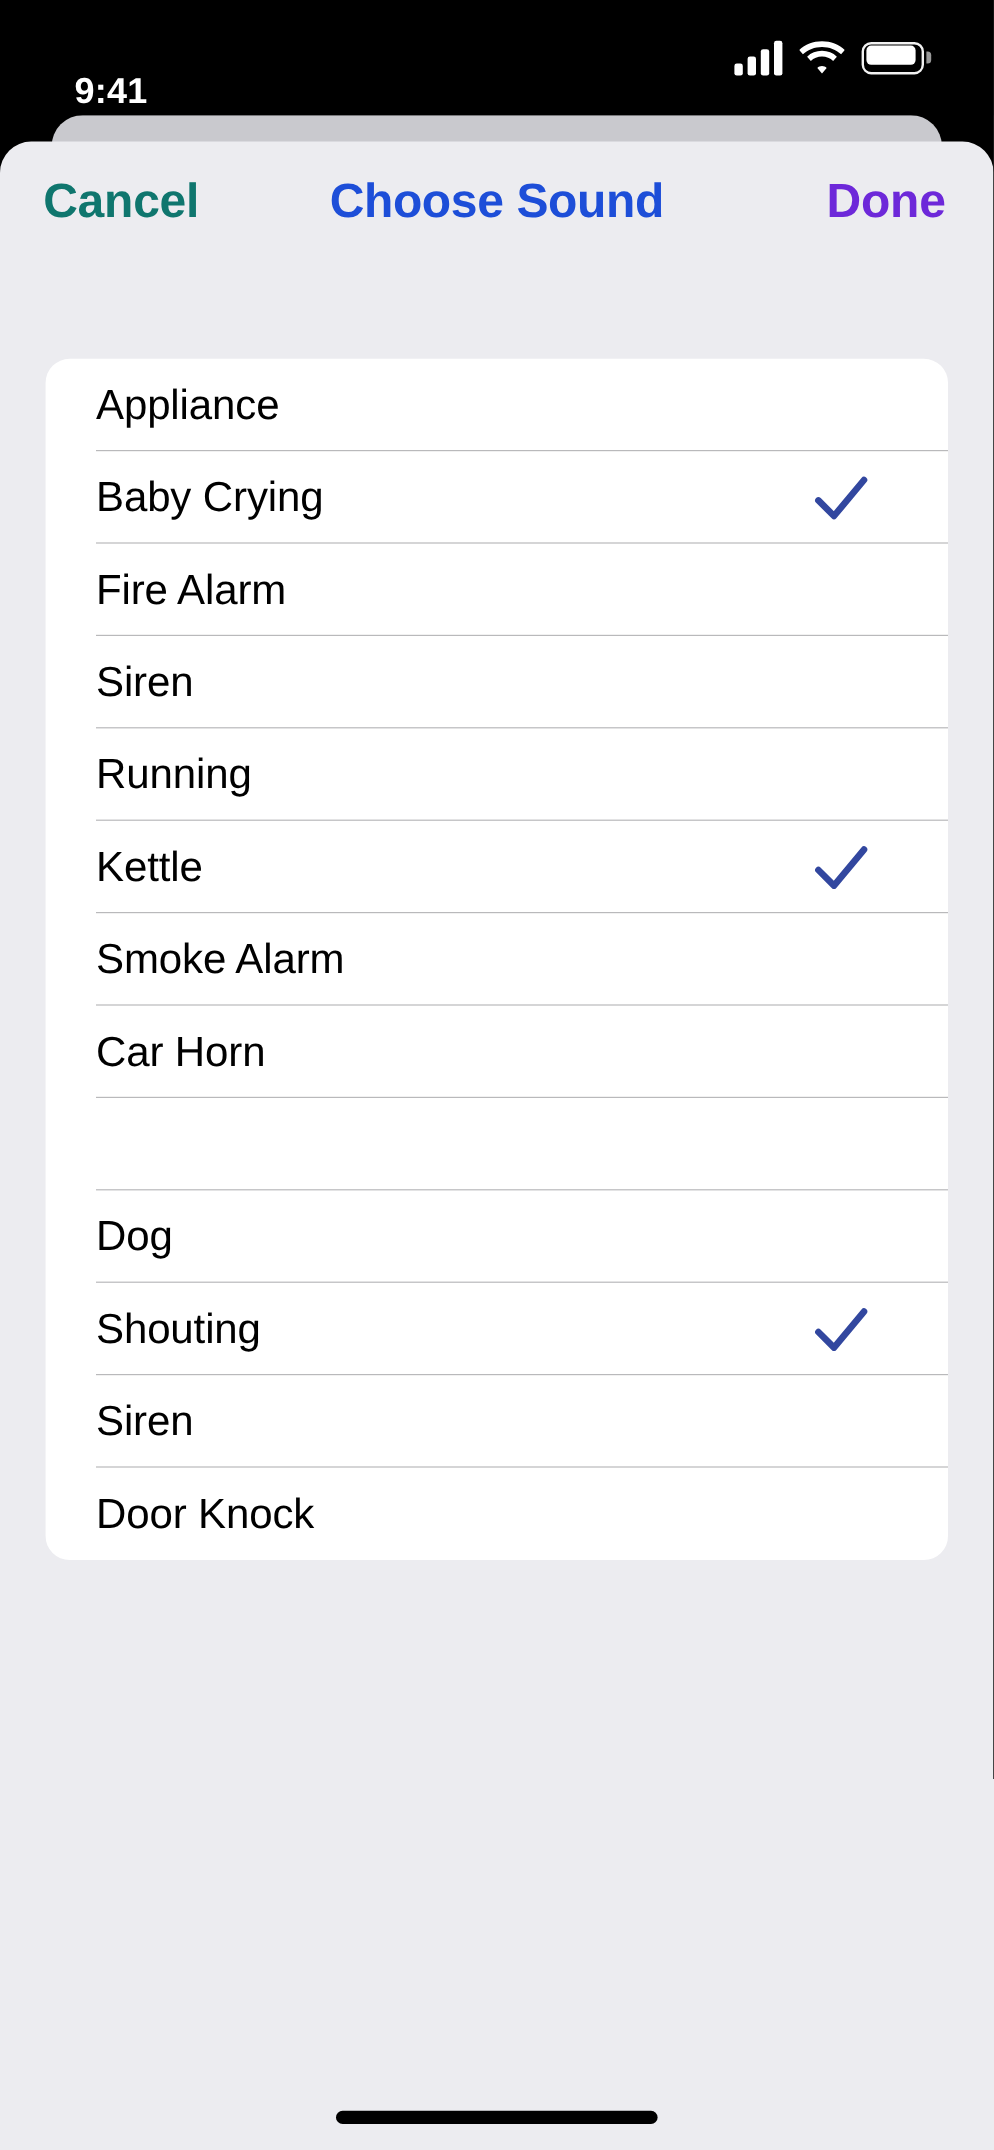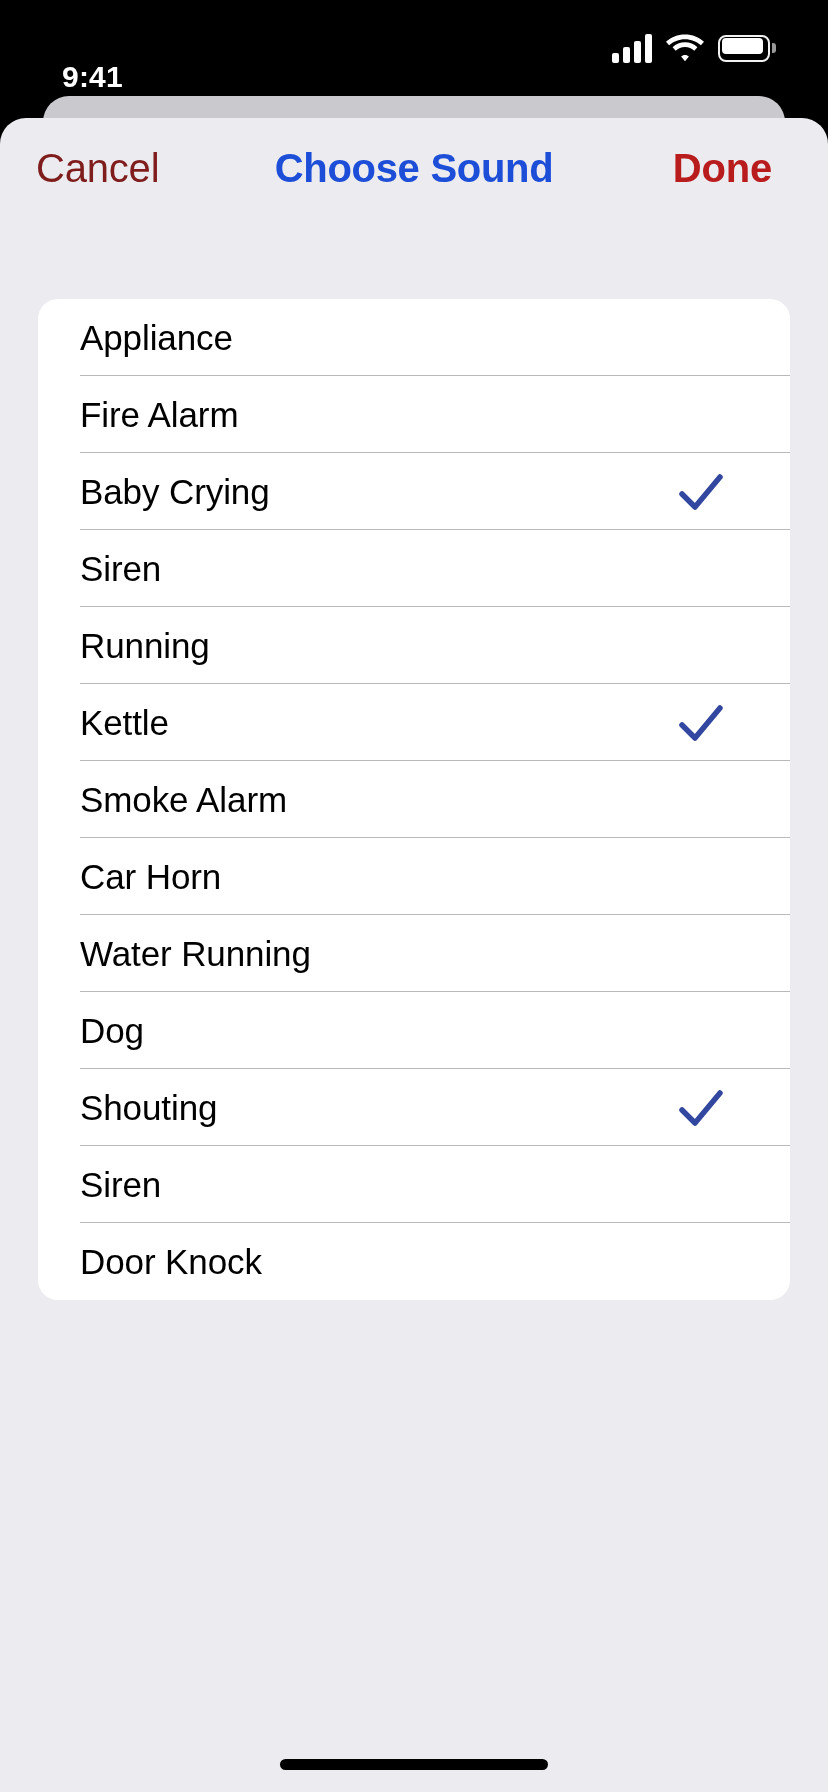--- a/index.html
+++ b/index.html
@@ -81,37 +81,37 @@
     overflow:hidden;
   }
 
   
   #nav-bar {
     position:absolute;
     left:0; top:0; width:828px; height:108px;
   }
   #cancel-button {
     position:absolute; left:36px; top:28px;
-    font-size:40px; font-weight:400;
-    color:#7f1d1d;
+    font-size:40px; font-weight:700;
+    color:#0f766e;
     letter-spacing:-0.2px;
     background:none; border:none;
     font-family:"Liberation Sans", sans-serif;
     cursor:pointer;
   }
   #nav-title {
     position:absolute; left:0; top:28px;
     width:828px; text-align:center;
     font-size:40px; font-weight:700;
     color:#1d4ed8; letter-spacing:-0.3px;
   }
   #done-button {
-    position:absolute; right:56px; top:28px;
+    position:absolute; right:40px; top:28px;
     font-size:40px; font-weight:700;
-    color:#b91c1c;
+    color:#6d28d9;
     letter-spacing:-0.2px;
     background:none; border:none;
     font-family:"Liberation Sans", sans-serif;
     cursor:pointer;
   }
 
   
   #sound-list-card {
     position:absolute;
     left:38px; top:181px;
@@ -203,34 +203,34 @@
 
     <div id="sound-list-card">
         <div class="sound-row">
           <span class="row-label">Appliance</span>
           <svg class="check-icon hidden" viewBox="0 0 46 46">
             <path d="M4 25 L17 38 L42 8" fill="none" stroke="#32479f" stroke-width="5.5" stroke-linecap="round" stroke-linejoin="round"></path>
           </svg>
           <span class="row-sep" style="background: rgb(185, 185, 187);"></span>
         </div>
         <div class="sound-row">
-          <span class="row-label">Fire Alarm</span>
-          <svg class="check-icon hidden" viewBox="0 0 46 46">
-            <path d="M4 25 L17 38 L42 8" fill="none" stroke="#32479f" stroke-width="5.5" stroke-linecap="round" stroke-linejoin="round"></path>
-          </svg>
-          <span class="row-sep" style="background: rgb(185, 185, 187);"></span>
-        </div>
-        <div class="sound-row">
           <span class="row-label">Baby Crying</span>
           <svg class="check-icon" viewBox="0 0 46 46">
             <path d="M4 25 L17 38 L42 8" fill="none" stroke="#32479f" stroke-width="5.5" stroke-linecap="round" stroke-linejoin="round"></path>
           </svg>
           <span class="row-sep" style="background: rgb(185, 185, 187);"></span>
         </div>
         <div class="sound-row">
+          <span class="row-label">Fire Alarm</span>
+          <svg class="check-icon hidden" viewBox="0 0 46 46">
+            <path d="M4 25 L17 38 L42 8" fill="none" stroke="#32479f" stroke-width="5.5" stroke-linecap="round" stroke-linejoin="round"></path>
+          </svg>
+          <span class="row-sep" style="background: rgb(185, 185, 187);"></span>
+        </div>
+        <div class="sound-row">
           <span class="row-label">Siren</span>
           <svg class="check-icon hidden" viewBox="0 0 46 46">
             <path d="M4 25 L17 38 L42 8" fill="none" stroke="#32479f" stroke-width="5.5" stroke-linecap="round" stroke-linejoin="round"></path>
           </svg>
           <span class="row-sep" style="background: rgb(185, 185, 187);"></span>
         </div>
         <div class="sound-row">
           <span class="row-label">Running</span>
           <svg class="check-icon hidden" viewBox="0 0 46 46">
             <path d="M4 25 L17 38 L42 8" fill="none" stroke="#32479f" stroke-width="5.5" stroke-linecap="round" stroke-linejoin="round"></path>
@@ -252,21 +252,20 @@
           <span class="row-sep" style="background: rgb(185, 185, 187);"></span>
         </div>
         <div class="sound-row">
           <span class="row-label">Car Horn</span>
           <svg class="check-icon hidden" viewBox="0 0 46 46">
             <path d="M4 25 L17 38 L42 8" fill="none" stroke="#32479f" stroke-width="5.5" stroke-linecap="round" stroke-linejoin="round"></path>
           </svg>
           <span class="row-sep" style="background: rgb(185, 185, 187);"></span>
         </div>
         <div class="sound-row">
-          <span class="row-label">Water Running</span>
           <svg class="check-icon hidden" viewBox="0 0 46 46">
             <path d="M4 25 L17 38 L42 8" fill="none" stroke="#32479f" stroke-width="5.5" stroke-linecap="round" stroke-linejoin="round"></path>
           </svg>
           <span class="row-sep" style="background: rgb(185, 185, 187);"></span>
         </div>
         <div class="sound-row">
           <span class="row-label">Dog</span>
           <svg class="check-icon hidden" viewBox="0 0 46 46">
             <path d="M4 25 L17 38 L42 8" fill="none" stroke="#32479f" stroke-width="5.5" stroke-linecap="round" stroke-linejoin="round"></path>
           </svg>

